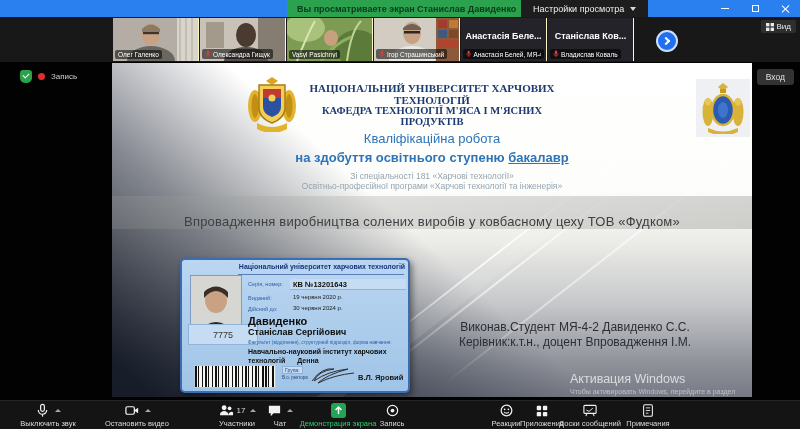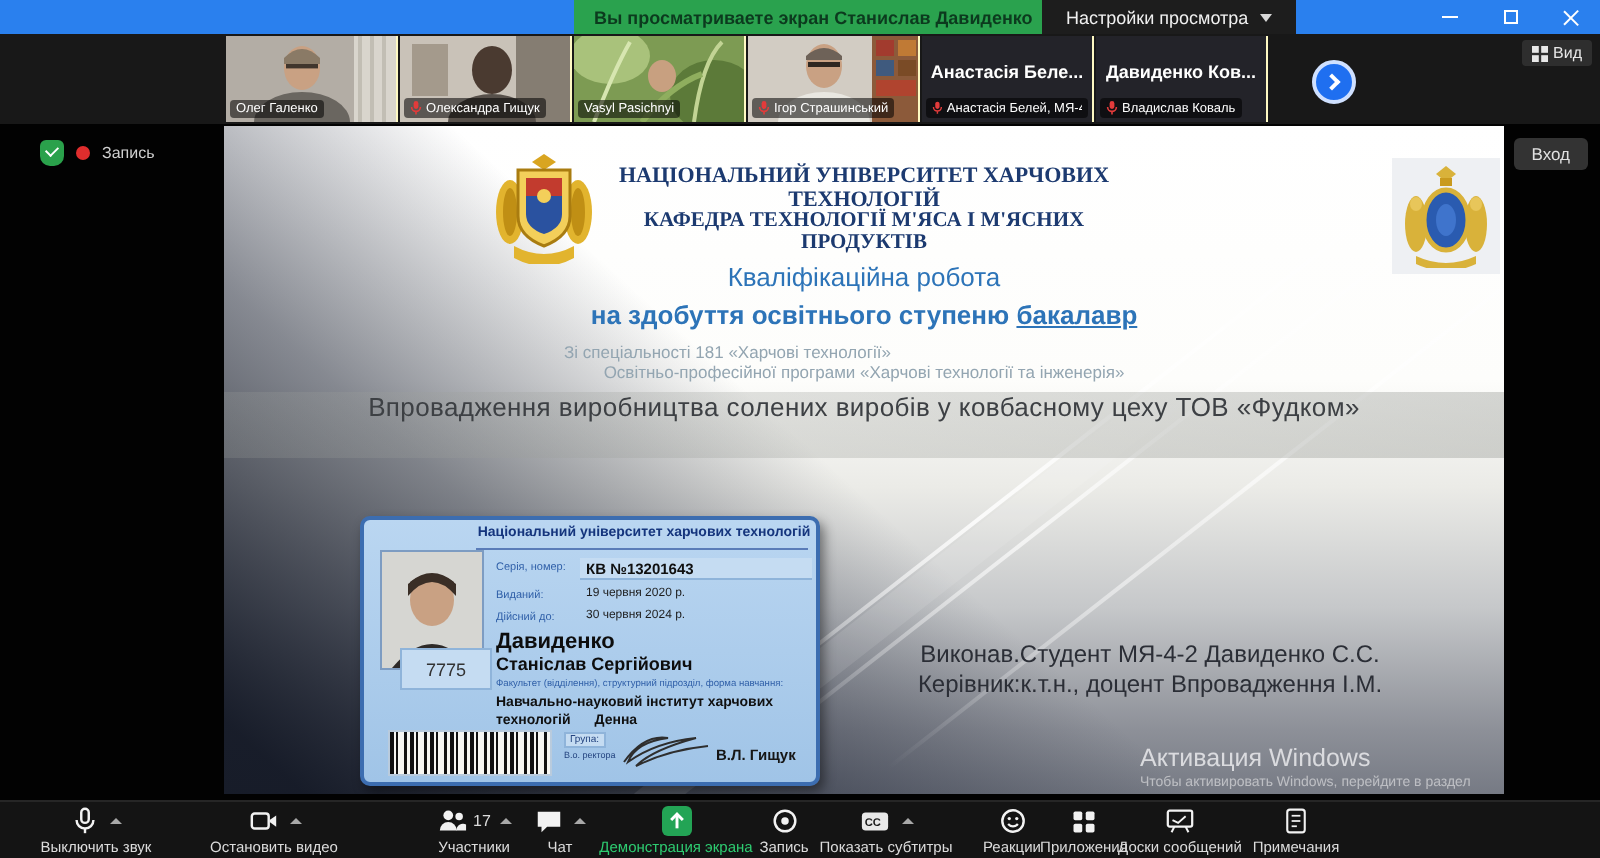--- a/index.html
+++ b/index.html
@@ -59,40 +59,40 @@
   .s3 { left:332px; top:320px; width:430px; height:1.5px; opacity:.6; }
   .s4 { left:470px; top:212px; width:280px; height:1.5px; opacity:.7; }
   .band { position:absolute; left:210px; top:332px; width:600px; height:16px; transform:rotate(-38deg); transform-origin:left center; background:rgba(255,255,255,0.10); z-index:1; }
 
   .slide .content { position:relative; z-index:2; }
   .u-line { position:absolute; left:190px; top:19px; width:260px; text-align:center; font-family:"Liberation Serif", serif; font-weight:bold; font-size:11px; color:#1c3a70; }
   .u-line2 { position:absolute; left:190px; top:42px; width:260px; text-align:center; font-family:"Liberation Serif", serif; font-weight:bold; font-size:10.5px; color:#1c3a70; }
   .qual1 { position:absolute; left:170px; top:68px; width:300px; text-align:center; font-size:13px; color:#2d74b8; font-weight:500; }
   .qual2 { position:absolute; left:120px; top:87px; width:400px; text-align:center; font-size:13px; color:#2d74b8; font-weight:700; }
   .qual2 .ul { text-decoration:underline; }
-  .spec1 { position:absolute; left:170px; top:108px; width:300px; text-align:left; font-size:8.5px; color:#93a5b1; }
+  .spec1 { position:absolute; left:170px; top:108px; width:300px; text-align:center; font-size:8.5px; color:#93a5b1; }
   .spec2 { position:absolute; left:120px; top:118px; width:400px; text-align:center; font-size:8.5px; color:#93a5b1; }
-  .thesis-band { position:absolute; left:0; top:133px; width:640px; height:33px; background:linear-gradient(90deg, rgba(160,163,158,0.22), rgba(148,151,146,0.38)); display:flex; align-items:flex-start; justify-content:center; }
+  .thesis-band { position:absolute; left:0; top:133px; width:640px; height:33px; background:linear-gradient(90deg, rgba(160,163,158,0.22), rgba(148,151,146,0.38)); display:flex; align-items:flex-end; justify-content:center; }
   .thesis-band span { font-size:13px; color:#3d4044; font-weight:500; letter-spacing:0.2px; }
   .credits { position:absolute; left:335px; top:257px; width:256px; text-align:center; z-index:2; }
   .credits div { font-size:12px; color:#2b2e36; line-height:15px; white-space:nowrap; }
   .watermark { position:absolute; left:458px; top:309px; width:180px; z-index:2; }
   .wm-title { font-size:12.5px; color:rgba(240,240,242,0.80); }
   .wm-sub { font-size:7px; color:rgba(230,230,233,0.62); line-height:8.5px; margin-top:2px; }
 
   .emblem { position:absolute; z-index:2; }
   .emblem-left { left:134px; top:13px; }
   .emblem-right { left:584px; top:16px; width:54px; height:58px; background:#eef0f3; display:flex; align-items:center; justify-content:center; }
 
   
   .idcard { position:absolute; left:68px; top:195px; width:230px; height:135px; z-index:3; border:2px solid #3c6db0; border-radius:5px; background:linear-gradient(180deg,#bad6f1,#a0c4e7); box-shadow:2px 3px 6px rgba(0,0,0,0.45); }
   .card-header { position:absolute; left:56px; top:3px; width:168px; text-align:center; font-size:7px; font-weight:bold; color:#15357d; }
   .card-hr { position:absolute; left:56px; top:14px; width:166px; height:1px; background:#5a7cb8; }
   .photo { position:absolute; left:8px; top:15px; width:52px; height:60px; background:#d6d6d2; border:1px solid #7d9cc2; overflow:hidden; }
-  .cardnum { position:absolute; left:6px; top:64px; width:46px; height:21px; background:#c5dcf2; border:1px solid #8fb4da; display:flex; align-items:center; justify-content:center; font-size:9px; color:#333;margin-left:12px; }
+  .cardnum { position:absolute; left:6px; top:64px; width:70px; height:21px; background:#c5dcf2; border:1px solid #8fb4da; display:flex; align-items:center; justify-content:center; font-size:9px; color:#333; }
   .barcode { position:absolute; left:12px; top:105px; width:82px; height:23px; background:#f6f6f2; border:1px solid #b9cbdd;
     background-image:repeating-linear-gradient(90deg,#111 0,#111 2px,#f6f6f2 2px,#f6f6f2 3px,#111 3px,#111 4px,#f6f6f2 4px,#f6f6f2 7px,#111 7px,#111 8.5px,#f6f6f2 8.5px,#f6f6f2 10px); }
   .crow-label { position:absolute; font-size:5.5px; color:#2f5fa8; }
   .crow-value { position:absolute; font-size:6px; color:#1c1c1c; }
   .serial-strip { position:absolute; left:108px; top:19px; width:116px; height:11px; background:#c5dcf2; border-bottom:1px solid #8fb4da; }
   .serial-value { position:absolute; left:111px; top:20px; font-size:7.5px; font-weight:bold; color:#101010; }
   .surname { position:absolute; left:66px; top:55px; font-size:11px; font-weight:bold; color:#0d0d0d; }
   .given { position:absolute; left:66px; top:67px; font-size:9px; font-weight:bold; color:#0d0d0d; }
   .fac-caption { position:absolute; left:66px; top:80px; width:158px; font-size:4.8px; color:#2f5fa8; }
   .fac1 { position:absolute; left:66px; top:88px; font-size:7px; font-weight:bold; color:#101010; }
@@ -219,21 +219,21 @@
         <svg width="6" height="8" viewBox="0 0 6 8">
             <rect x="1.8" y="0.5" width="2.4" height="4" rx="1.2" fill="#e23b3b"></rect>
             <path d="M0.8 3.5 a2.2 2.2 0 0 0 4.4 0" stroke="#e23b3b" stroke-width="0.8" fill="none"></path>
             <line x1="3" y1="5.8" x2="3" y2="7.2" stroke="#e23b3b" stroke-width="0.8"></line>
           </svg>
         <span>Анастасія Белей, МЯ-4...</span>
       </div>
     </div>
 
     <div class="tile" style="left:548px">
-      <div class="tile-bigname">Давиденко Ков...</div>
+      <div class="tile-bigname">Станіслав Ков...</div>
       <div class="name-badge">
         <svg width="6" height="8" viewBox="0 0 6 8">
             <rect x="1.8" y="0.5" width="2.4" height="4" rx="1.2" fill="#e23b3b"></rect>
             <path d="M0.8 3.5 a2.2 2.2 0 0 0 4.4 0" stroke="#e23b3b" stroke-width="0.8" fill="none"></path>
             <line x1="3" y1="5.8" x2="3" y2="7.2" stroke="#e23b3b" stroke-width="0.8"></line>
           </svg>
         <span>Владислав Коваль</span>
       </div>
     </div>
 
@@ -335,21 +335,21 @@
           <div class="given">Станіслав Сергійович</div>
           <div class="fac-caption">Факультет (відділення), структурний підрозділ, форма навчання:</div>
           <div class="fac1">Навчально-науковий інститут харчових</div>
           <div class="fac2"><span>технологій</span><span class="form">Денна</span></div>
 
           <div class="group-label">Група:</div>
           <div class="rector-caption">В.о. ректора</div>
           <svg class="signature" width="50" height="24" viewBox="0 0 50 24">
             <path d="M4 18 q10 -14 22 -12 q-16 2 -20 12 q14 -10 34 -12 q-22 6 -30 14 q16 -8 36 -10" stroke="#2e2e2e" stroke-width="1" fill="none"></path>
           </svg>
-          <div class="rector-name">В.Л. Гищук</div>
+          <div class="rector-name">В.Л. Яровий</div>
         </div>
 
         <div class="credits">
           <div>Виконав.Студент МЯ-4-2 Давиденко С.С.</div>
           <div>Керівник:к.т.н., доцент Впровадження І.М.</div>
         </div>
 
         <div class="watermark">
           <div class="wm-title">Активация Windows</div>
           <div class="wm-sub">Чтобы активировать Windows, перейдите в раздел</div>
@@ -423,30 +423,20 @@
     <div class="tool" style="left:368px; width:48px;">
       <div class="ticon">
         <svg width="15" height="15" viewBox="0 0 16 16">
             <circle cx="8" cy="8" r="5.5" fill="none" stroke="#f2f2f2" stroke-width="1.3"></circle>
             <circle cx="8" cy="8" r="2" fill="#f2f2f2"></circle>
           </svg>
       </div>
       <div class="tlabel">Запись</div>
     </div>
 
-    <div class="tool" style="left:400px; width:86px;">
-      <div class="ticon">
-        <svg width="17" height="15" viewBox="0 0 17 16">
-            <rect x="1.5" y="3.5" width="14" height="9.5" rx="2" fill="#e8e8e8"></rect>
-            <text x="3" y="10.8" font-size="6" font-weight="bold" fill="#1a1a1a" font-family="Liberation Sans, sans-serif">CC</text>
-          </svg>
-        <span class="chev-up"></span>
-      </div>
-      <div class="tlabel">Показать субтитры</div>
-    </div>
 
     <div class="tool" style="left:484px; width:44px;">
       <div class="ticon">
         <svg width="15" height="15" viewBox="0 0 16 16">
             <circle cx="8" cy="8" r="5.7" fill="none" stroke="#f2f2f2" stroke-width="1.3"></circle>
             <circle cx="6" cy="6.7" r="0.9" fill="#f2f2f2"></circle>
             <circle cx="10" cy="6.7" r="0.9" fill="#f2f2f2"></circle>
             <path d="M5.4 9.6 a3.4 3.4 0 0 0 5.2 0" fill="none" stroke="#f2f2f2" stroke-width="1.2"></path>
           </svg>
       </div>

